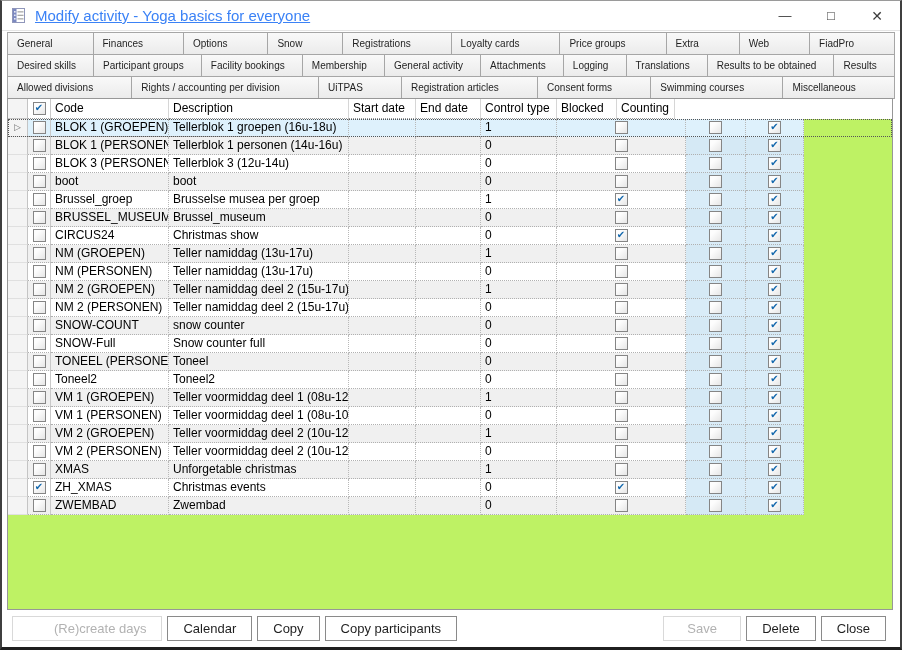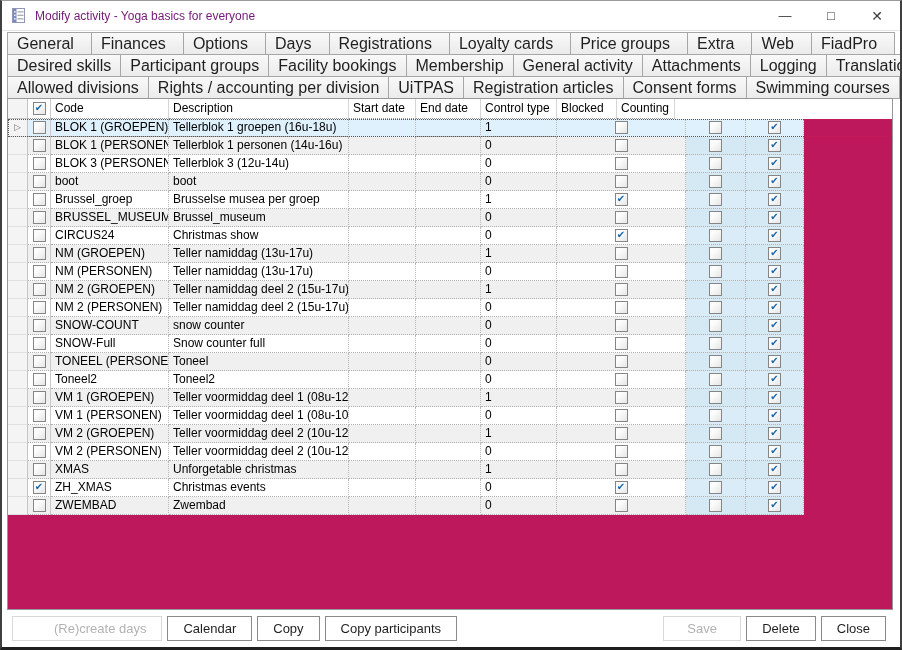--- a/index.html
+++ b/index.html
@@ -20,21 +20,21 @@
   }
   
   .titlebar {
     height: 30px;
     display: flex; align-items: center;
     padding-left: 9px;
     background: #fff;
     border-bottom: 1px solid #e4e4e4;
   }
   .titlebar .win-icon { width: 16px; height: 16px; margin-right: 8px; flex: 0 0 auto; }
-  .titlebar .title { font-size: 12px; color: #701a75; }
+  .titlebar .title { font-size: 15px; color: #3b82f6; text-decoration: underline; }
   .win-controls {
     margin-left: auto;
     display: flex; align-items: center;
     height: 100%;
   }
   .win-btn {
     width: 46px; height: 100%;
     display: flex; align-items: center; justify-content: center;
     font-size: 14px; color: #3c3c3c;
     cursor: default;
@@ -42,34 +42,34 @@
   .win-btn.minimize { font-size: 13px; }
   .win-btn.maximize { font-size: 13px; }
   .win-btn.close { font-size: 14px; }
   
   .tabs { position: absolute; top: 31px; left: 5px; right: 6px; }
   .tab-row { display: flex; height: 22px; }
   .tab {
     flex: 1 1 auto;
     display: flex; align-items: center;
     padding: 0 9px;
-    font-size: 16px; color: #1f1f1f;
+    font-size: 10px; color: #1f1f1f;
     white-space: nowrap;
     background: linear-gradient(#f9f9f9, #ebebeb);
     border: 1px solid #a6a6a6;
     margin-right: -1px; margin-bottom: -1px;
     position: relative;
     cursor: default;
   }
   
   .panel {
     position: absolute;
     top: 97px; left: 5px; right: 7px; bottom: 37px;
     border: 1px solid #979797;
-    background: #be185d;
+    background: #bef264;
     overflow: hidden;
   }
   .grid-header { display: flex; height: 20px; background: #fff; }
   .hcell {
     font-size: 12px; color: #000;
     padding: 2px 4px 0 4px;
     border-right: 1px solid #d6d6d6;
     border-bottom: 1px dotted #9a9a9a;
     white-space: nowrap; overflow: hidden;
     cursor: default;
@@ -173,21 +173,21 @@
         <div class="win-btn maximize">□</div>
         <div class="win-btn close">✕</div>
       </div>
   </div>
 
   <div class="tabs">
     <div class="tab-row" id="tab-row-0">
         <div class="tab">General</div>
         <div class="tab">Finances</div>
         <div class="tab">Options</div>
-        <div class="tab">Days</div>
+        <div class="tab">Snow</div>
         <div class="tab">Registrations</div>
         <div class="tab">Loyalty cards</div>
         <div class="tab">Price groups</div>
         <div class="tab">Extra</div>
         <div class="tab">Web</div>
         <div class="tab">FiadPro</div>
       </div>
     <div class="tab-row" id="tab-row-1">
         <div class="tab">Desired skills</div>
         <div class="tab">Participant groups</div>

